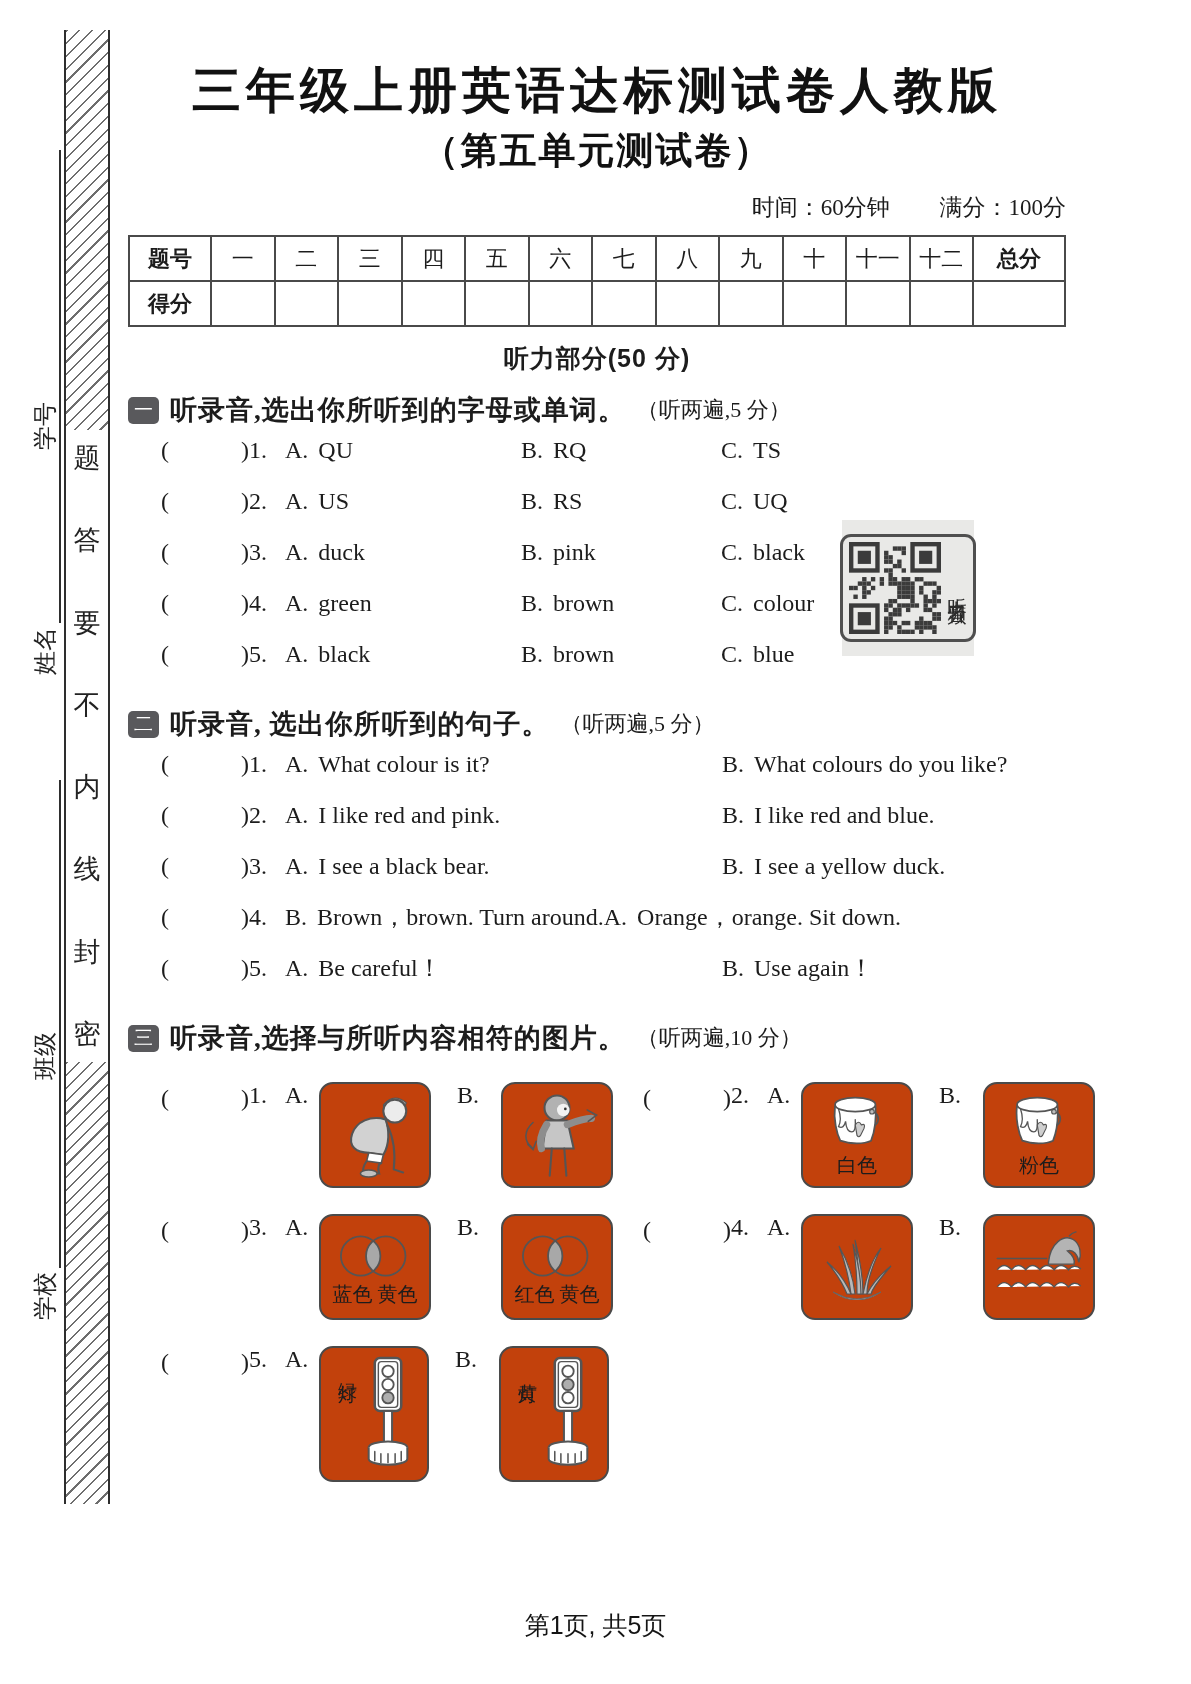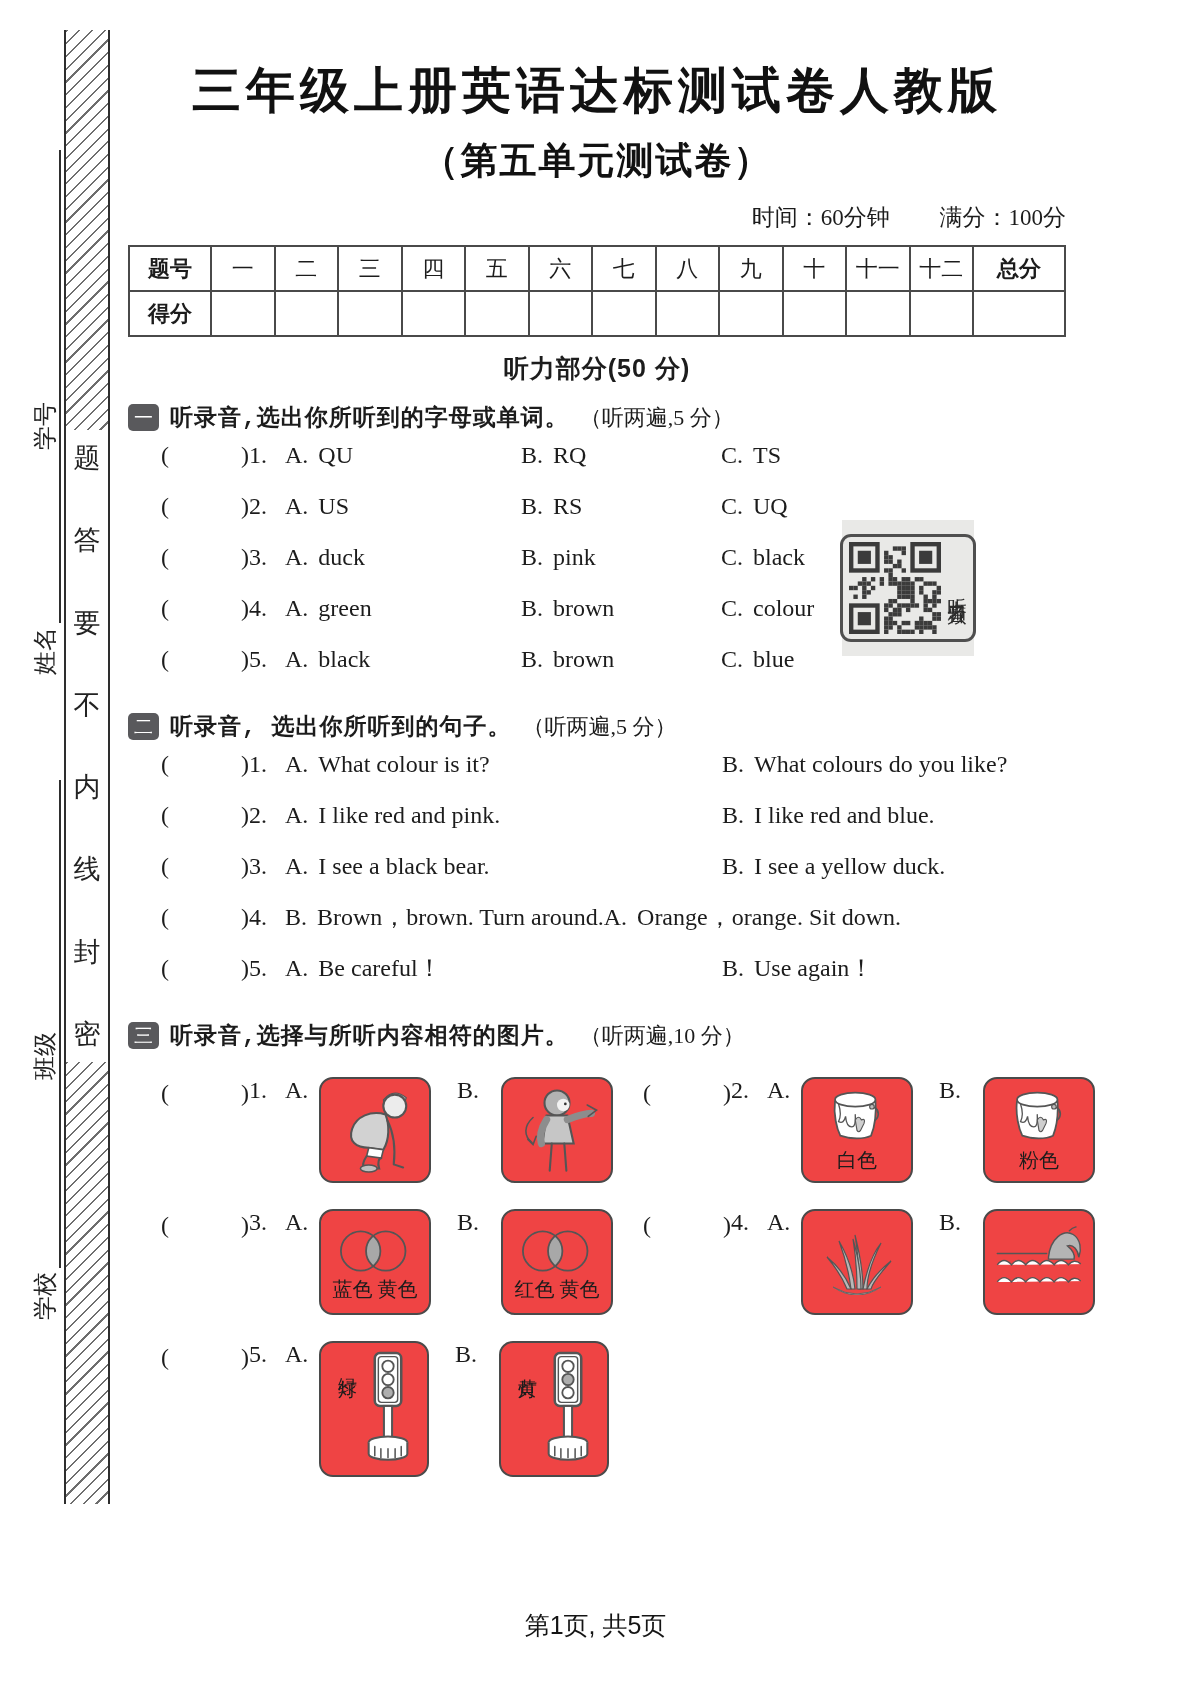--- a/index.html
+++ b/index.html
@@ -21,54 +21,54 @@
   .side-field .lbl{white-space:nowrap;margin-right:4px;}
   .side-field .blank-line{flex:1;border-bottom:2px solid #2e2e2e;height:28px;}
   .f1{left:-106px;top:283px;}
   .f2{left:-106px;top:508px;}
   .f3{left:-106px;top:913px;}
   .f4{left:-106px;top:1153px;}
 
   
   .main{position:absolute;left:128px;top:16px;width:938px;}
   .title{margin-top:42px;text-align:center;font-size:49px;font-weight:700;letter-spacing:5px;color:#111;}
-  .subtitle{margin-top:12px;text-align:center;font-size:37px;font-weight:700;letter-spacing:2px;color:#111;}
+  .subtitle{margin-top:2px;text-align:center;font-size:37px;font-weight:700;letter-spacing:2px;color:#111;}
   .meta{margin-top:16px;text-align:right;font-size:23px;}
   .meta span + span{margin-left:44px;}
 
   table.score{margin-top:12px;width:100%;border-collapse:collapse;table-layout:fixed;}
   table.score td{border:2px solid #4a4a4a;height:43px;text-align:center;font-size:22px;padding:0;}
   table.score td.b{font-weight:700;}
 
   .part-title{margin-top:15px;text-align:center;font-weight:700;font-size:25px;
               font-family:"Liberation Sans",sans-serif;letter-spacing:1px;}
 
   .sec-head{margin-top:17px;display:flex;align-items:center;gap:11px;}
   .badge{width:31px;height:27px;background:#59595c;color:#fff;border-radius:5px;flex:none;
          display:flex;align-items:center;justify-content:center;font-size:19px;}
-  .sec-title{font-weight:700;font-size:23px;font-family:Liberation Mono, monospace;letter-spacing:1px;}
+  .sec-title{font-weight:700;font-size:27px;font-family:Liberation Serif, serif;letter-spacing:1px;}
   .sec-note{font-size:22px;}
 
   .qrow{display:flex;align-items:baseline;height:51px;padding-left:33px;font-size:24px;}
   .qrow .blank{width:88px;flex:none;}
   .qrow .qnum{width:36px;flex:none;}
   .opt .otag{margin-right:10px;}
   .s1 .o0{width:236px;flex:none;}
   .s1 .o1{width:200px;flex:none;}
   .s2 .o0{width:437px;flex:none;}
   .rows{margin-top:6px;}
 
   
   .img-row{display:flex;align-items:flex-start;margin-top:26px;padding-left:33px;font-size:24px;}
   .img-row .blank{width:88px;flex:none;}
   .img-row .qnum{width:36px;flex:none;}
   .img-row .otag{width:34px;flex:none;}
   .tagB{margin-left:26px;margin-right:10px;}
   .q2start{margin-left:30px;}
-  .pic{width:112px;height:106px;border:2px solid #4a4a4a;border-radius:14px;background:#ef4444;
+  .pic{width:112px;height:106px;border:2px solid #4a4a4a;border-radius:14px;background:#c2410c;
        box-sizing:border-box;display:flex;flex-direction:column;align-items:center;
        justify-content:center;gap:1px;flex:none;}
   .pic-label{font-size:20px;line-height:22px;}
   .pic.tall{width:110px;height:136px;}
   .tl-wrap{display:flex;align-items:flex-start;}
   .tl-label{writing-mode:vertical-rl;font-size:19px;letter-spacing:2px;margin-top:14px;margin-right:1px;}
 
   
   .qr-box{position:absolute;left:842px;top:520px;width:132px;height:136px;background:#e9e9e7;
           display:flex;align-items:center;justify-content:center;}

